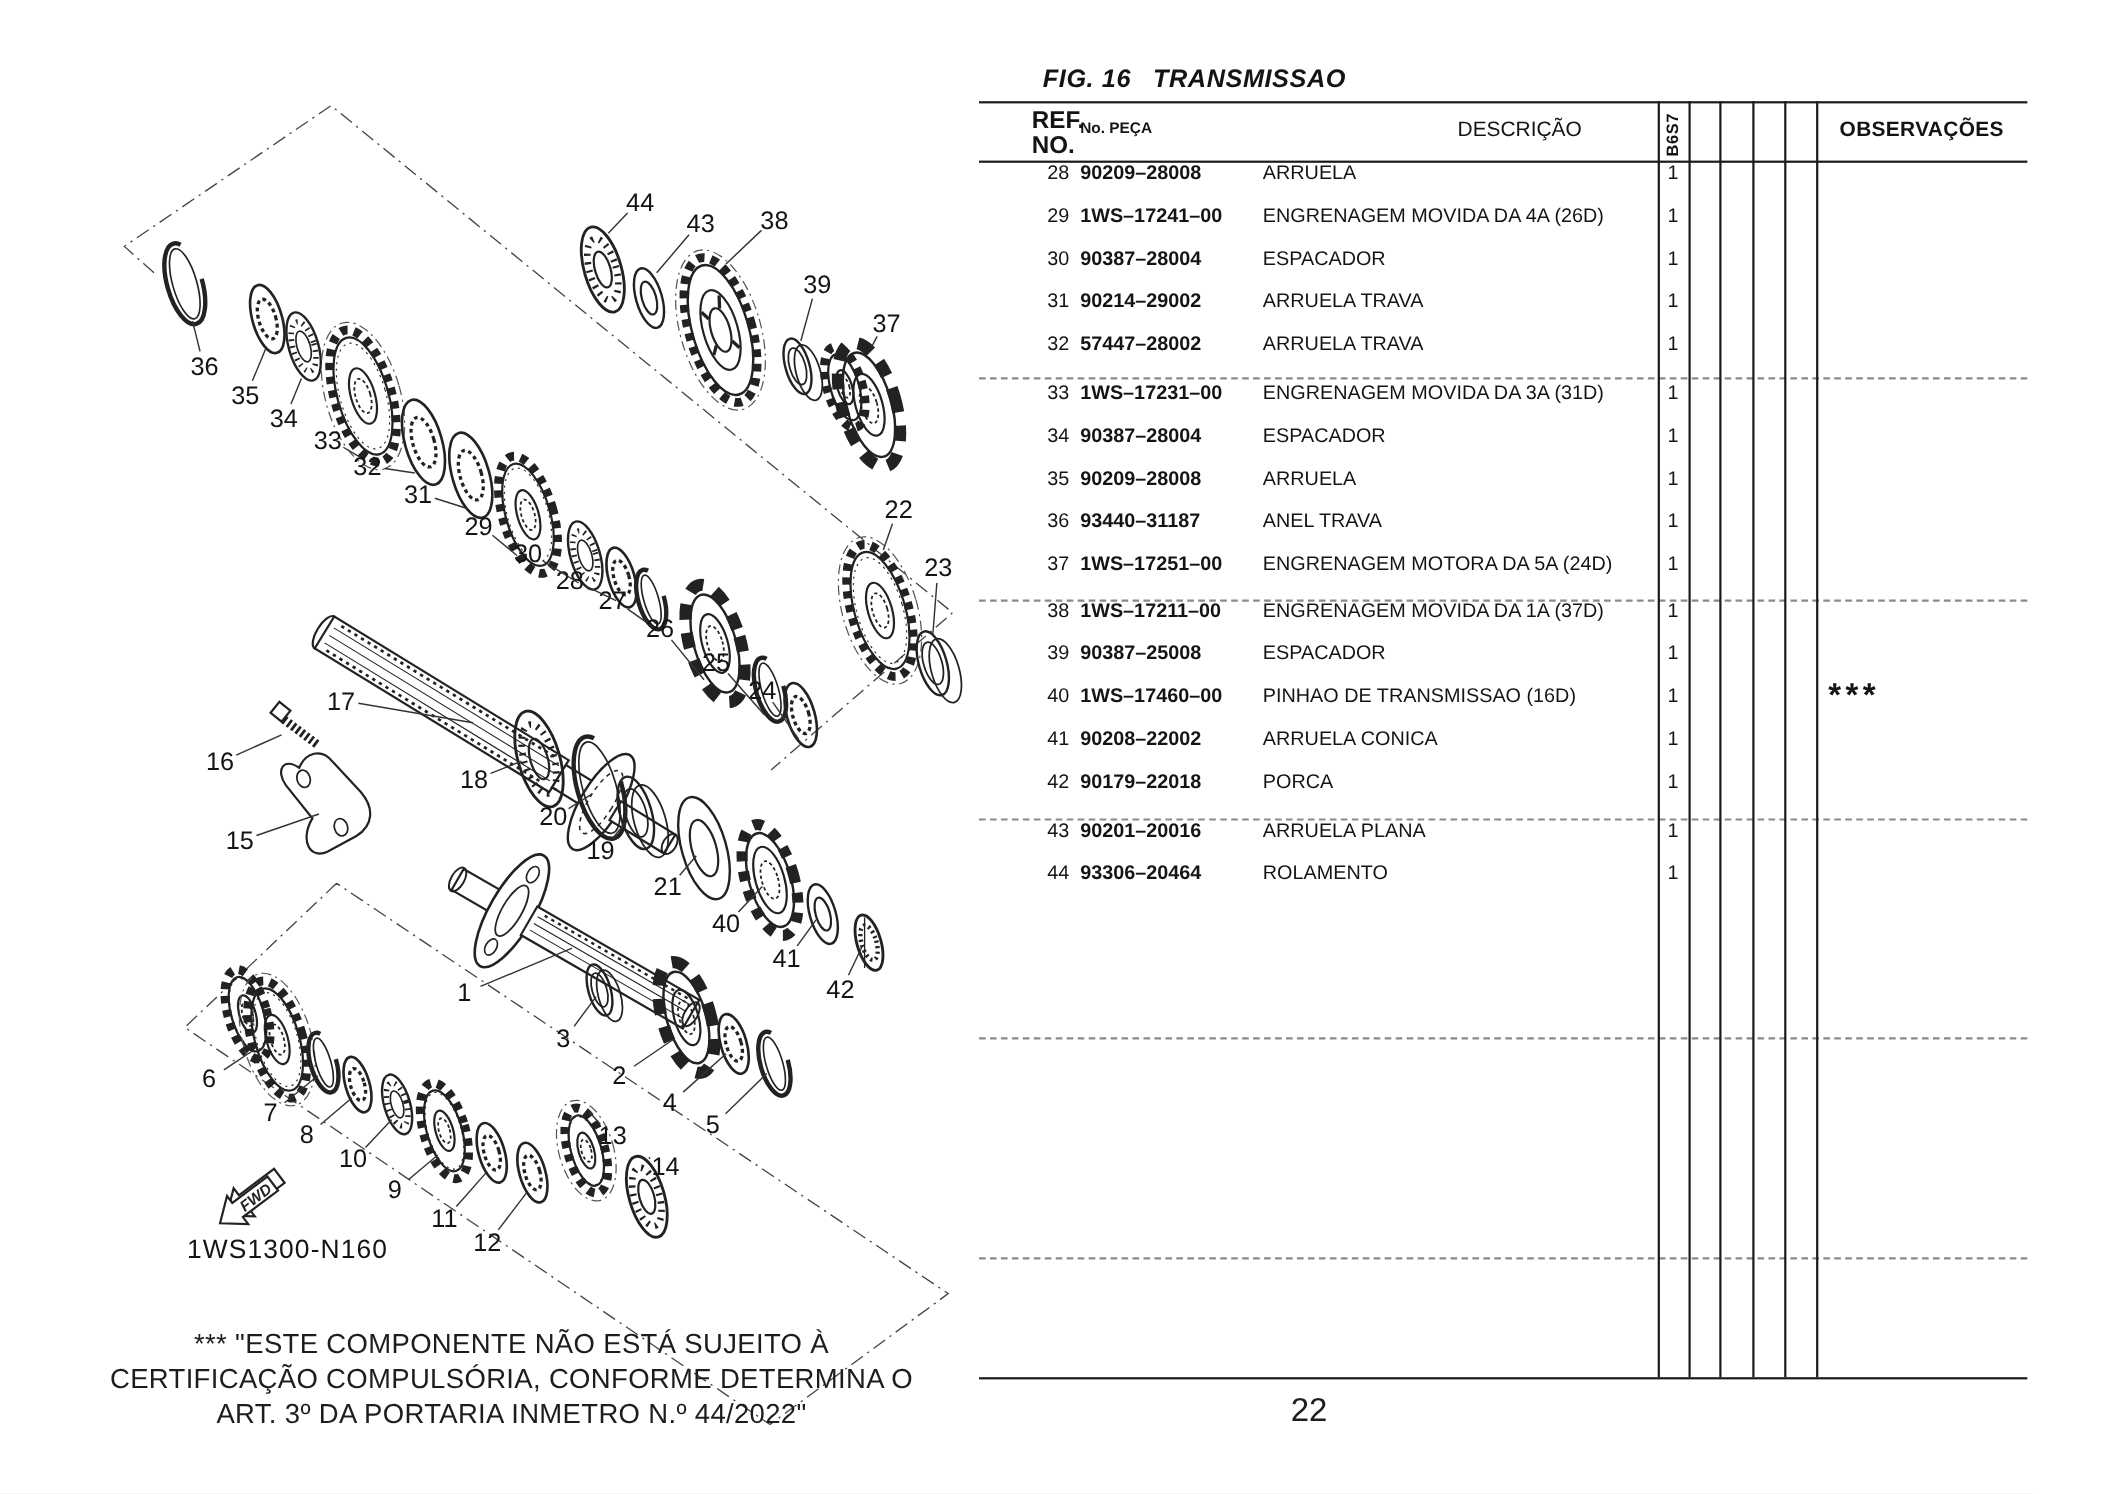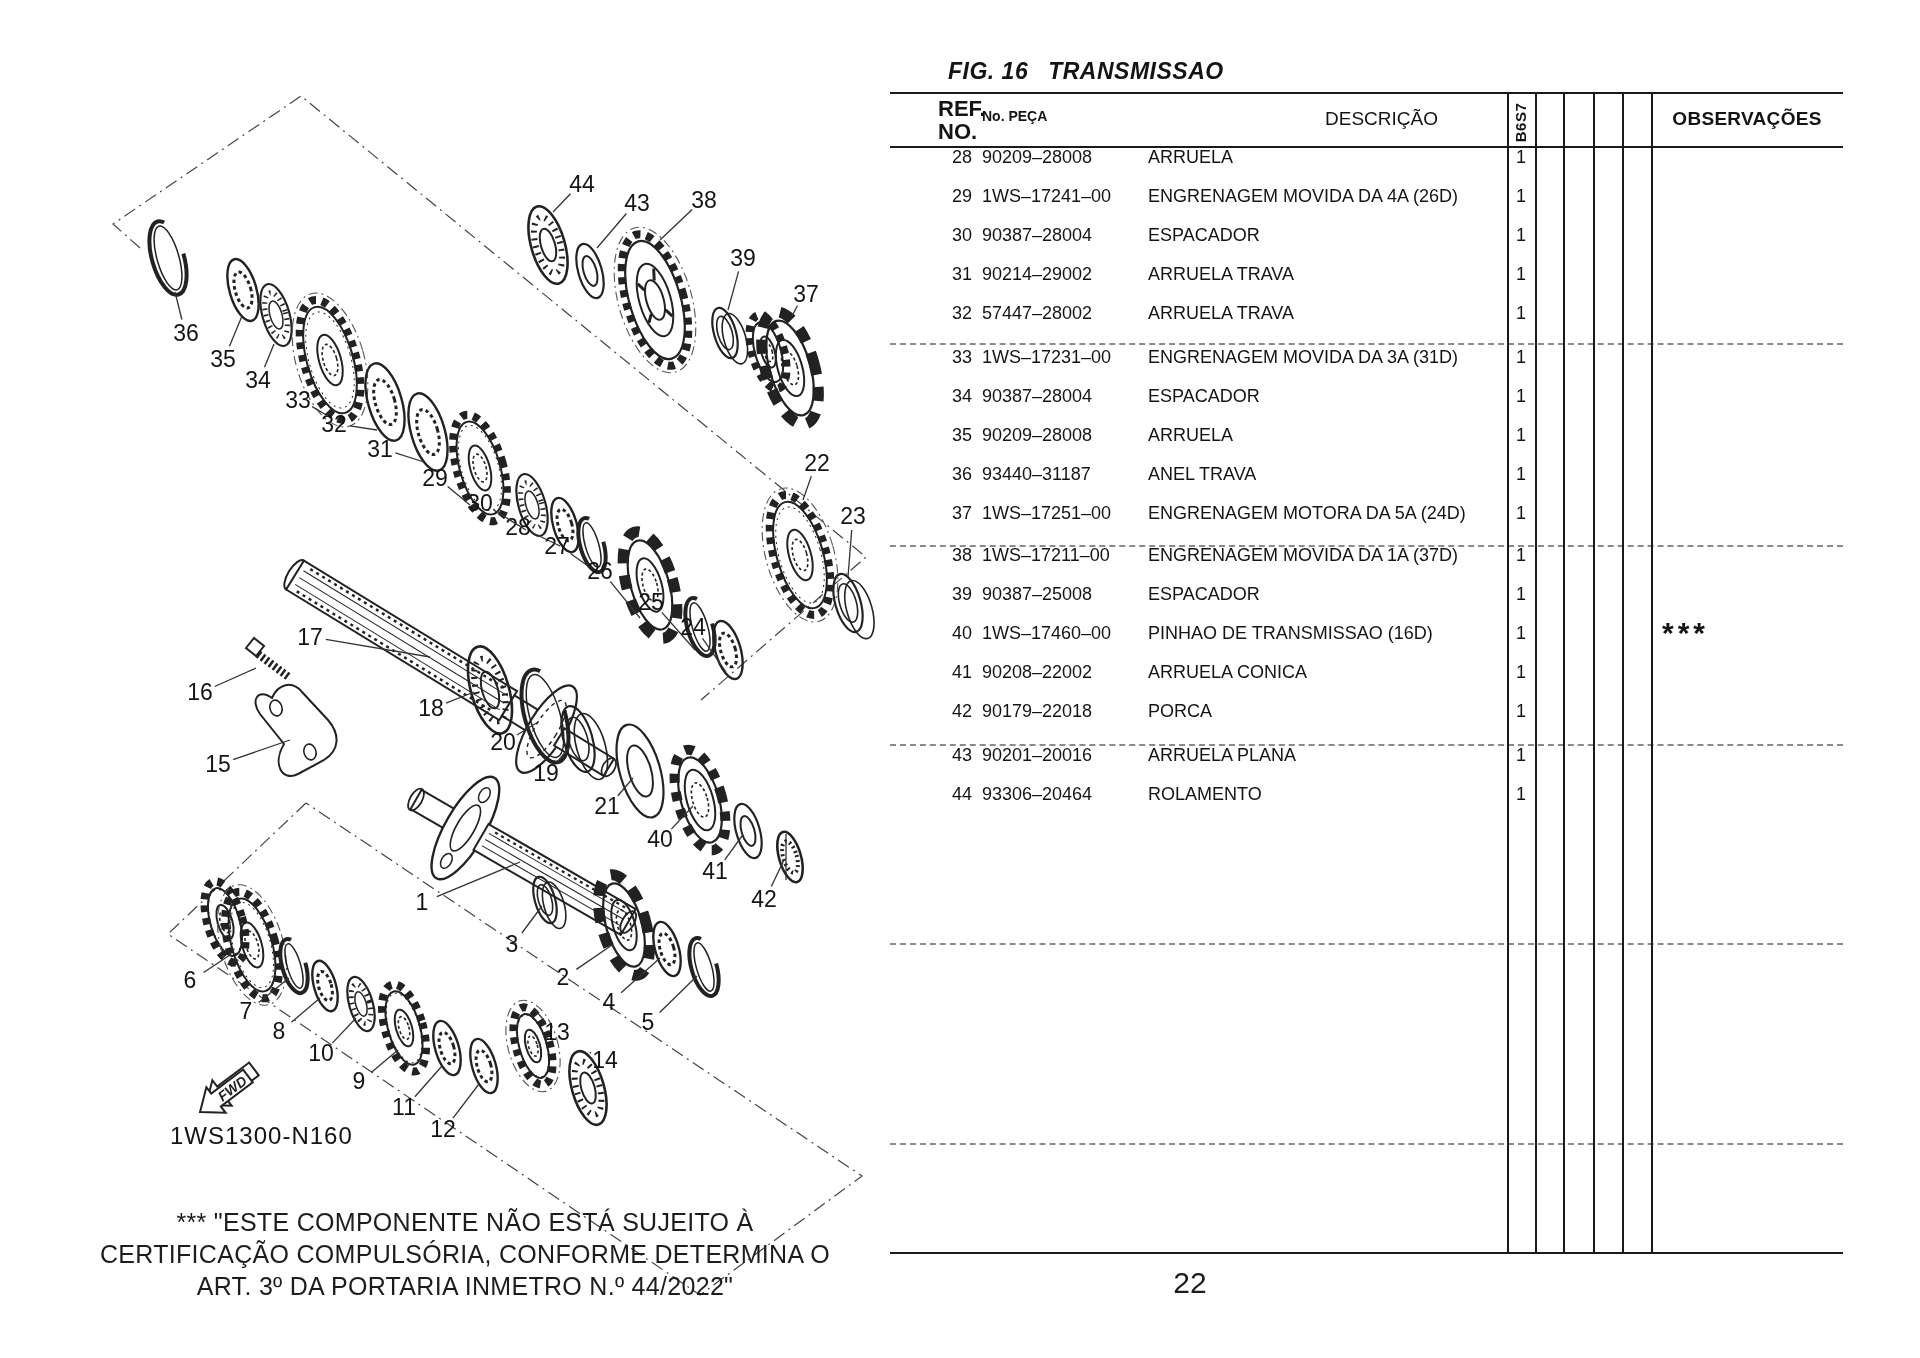--- a/index.html
+++ b/index.html
@@ -24,21 +24,21 @@
   .h-model{position:absolute;left:1494px;top:95px;width:54px;height:54px;display:flex;
            align-items:center;justify-content:center;}
   .h-model span{transform:rotate(-90deg);font-size:15px;font-weight:bold;letter-spacing:.5px;white-space:nowrap;}
   .h-obs{position:absolute;left:1651px;top:108px;width:192px;text-align:center;
          font-size:19px;font-weight:bold;letter-spacing:.3px;}
 
   
   .row{position:absolute;left:890px;width:953px;height:40px;font-size:18px;}
   .row span{position:absolute;top:50%;transform:translateY(-50%);white-space:nowrap;}
   .c-ref {left:46px;width:36px;text-align:right;}
-  .c-part{left:92px;}
+  .c-part{left:92px;font-weight:bold;}
   .c-desc{left:258px;}
   .c-qty {left:617px;width:28px;text-align:center;}
   .c-obs {left:772px;font-size:30px;font-weight:bold;letter-spacing:4px;}
 
   
   .note{position:absolute;left:60px;top:1206px;width:810px;text-align:center;
         font-size:25px;line-height:32px;letter-spacing:.3px;color:#1d1d1d;}
   .page-num{position:absolute;left:1150px;top:1266px;width:80px;text-align:center;
             font-size:30px;color:#1d1d1d;}
 

